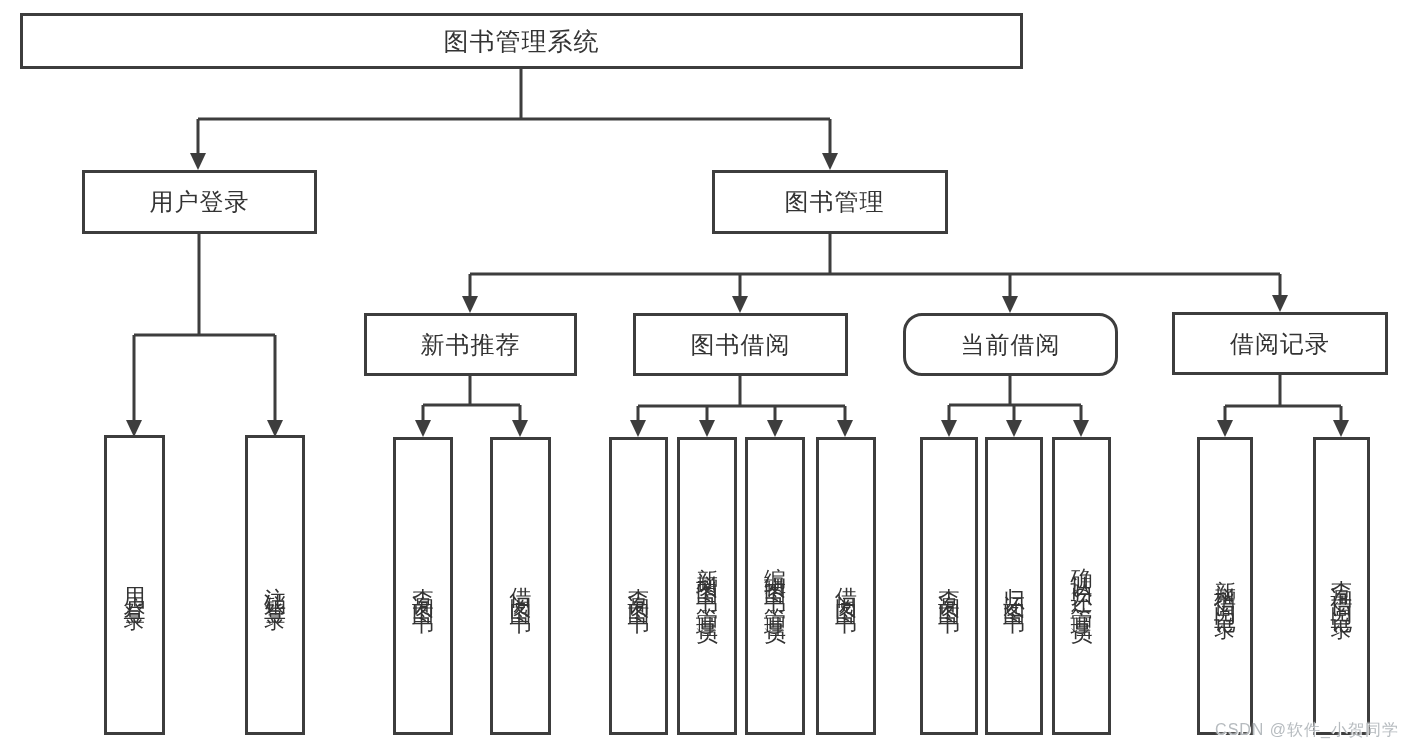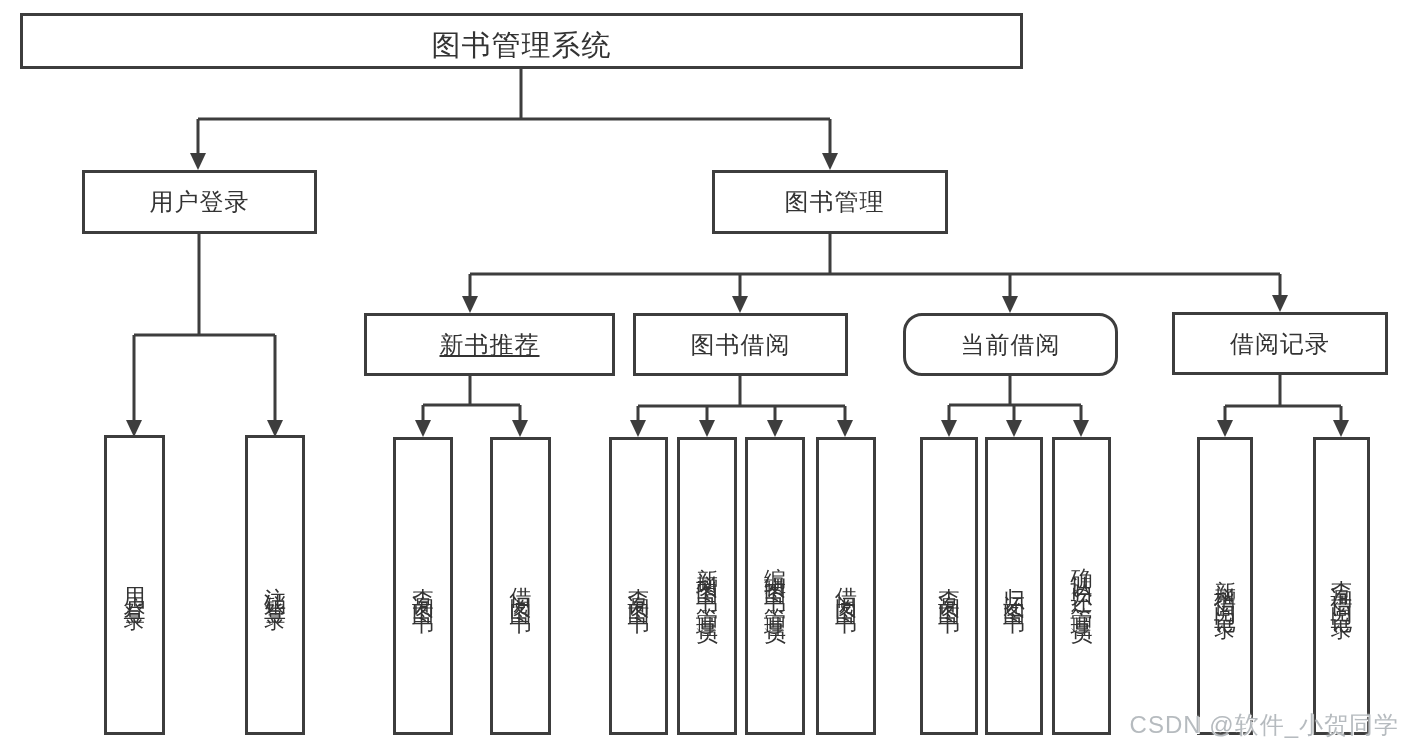--- a/index.html
+++ b/index.html
@@ -16,35 +16,35 @@
     box-sizing:border-box;
     border:3px solid #3d3d3d;
     background:#ffffff;
     display:flex;
     align-items:center;
     justify-content:center;
     color:#333333;
     z-index:2;
   }
   .hnode{font-size:24px;letter-spacing:1px;}
-  .root-node{font-size:29px;align-items:flex-end;}
+  .root-node{font-size:25px;}
   .vnode span{
     writing-mode:vertical-rl;
     text-orientation:mixed;
     font-size:22px;
     letter-spacing:8px;
     line-height:1;
     white-space:nowrap;
   }
   .watermark{
     position:absolute;
     right:6px;
     bottom:6px;
     z-index:5;
-    font-size:24px;
+    font-size:16px;
     color:rgba(176,181,186,0.92);
     text-shadow:0 0 2px #ffffff,1px 1px 0 #ffffff;
     letter-spacing:1px;
     margin-top:36px;
   }
 </style>
 </head>
 <body>
 
 <div class="stage">
@@ -93,21 +93,21 @@
     <span>图书管理系统</span>
   </div>
 
   <div class="node hnode" style="left:82px;top:170px;width:235px;height:64px;">
     <span>用户登录</span>
   </div>
   <div class="node hnode" style="left:712px;top:170px;width:236px;height:64px;padding-left:9px;">
     <span>图书管理</span>
   </div>
 
-  <div class="node hnode" style="left:364px;top:313px;width:251px;height:63px;text-decoration:underline;">
+  <div class="node hnode" style="left:364px;top:313px;width:213px;height:63px;">
     <span>新书推荐</span>
   </div>
   <div class="node hnode" style="left:633px;top:313px;width:215px;height:63px;">
     <span>图书借阅</span>
   </div>
   <div class="node hnode" style="left:903px;top:313px;width:215px;height:63px;border-radius:19px;">
     <span>当前借阅</span>
   </div>
   <div class="node hnode" style="left:1172px;top:312px;width:216px;height:63px;">
     <span>借阅记录</span>

